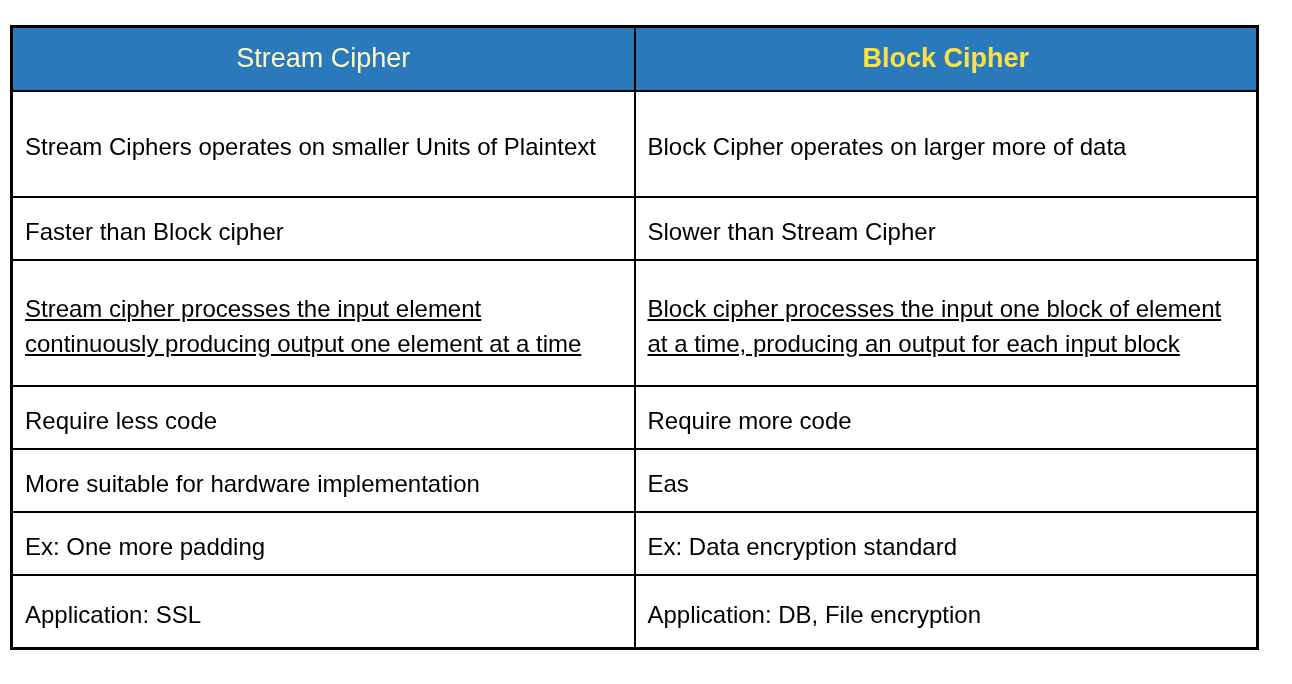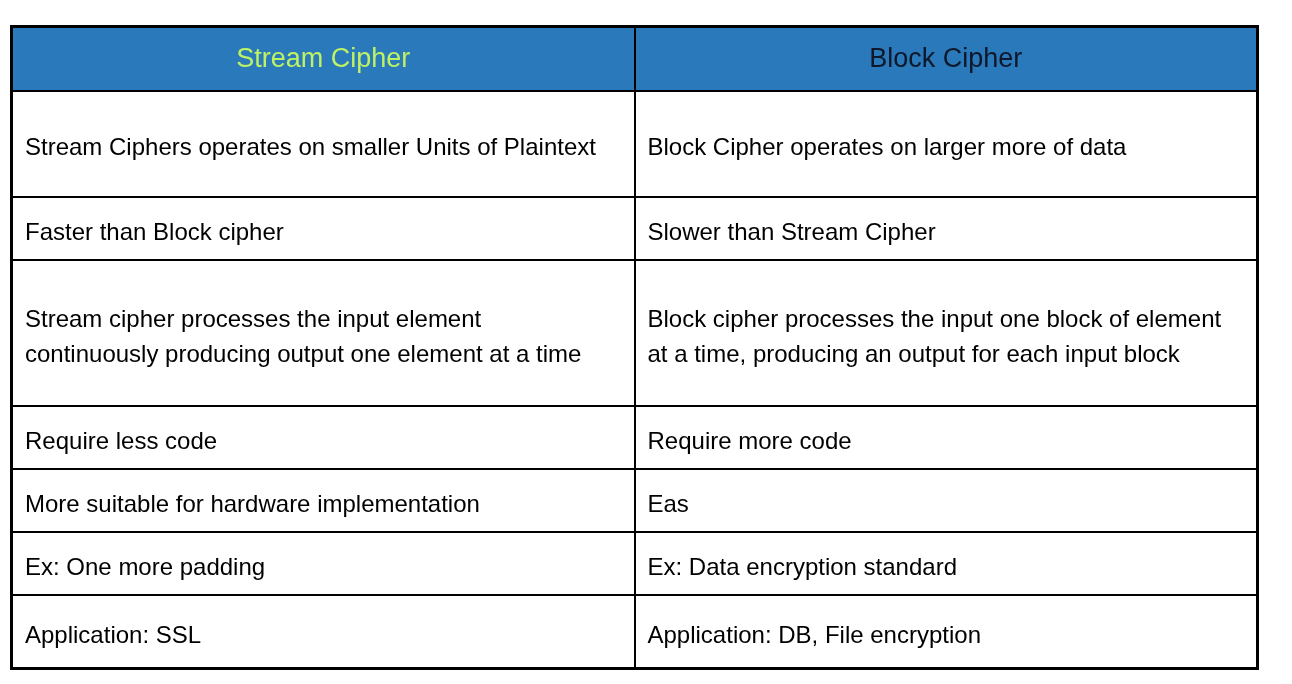--- a/index.html
+++ b/index.html
@@ -46,35 +46,35 @@
   table.cipher-table td {
     font-size: 24px;
     line-height: 35px;
     color: #000000;
     text-align: left;
     padding: 16px 14px 10px 12px;
   }
   
   tbody tr:nth-child(1) td { height: 106px; }
   tbody tr:nth-child(2) td { height: 43px;  }
-  tbody tr:nth-child(3) td { height: 146px; }
+  tbody tr:nth-child(3) td { height: 126px; text-decoration: underline; }
   tbody tr:nth-child(4) td { height: 60px;  }
   tbody tr:nth-child(5) td { height: 61px;  }
   tbody tr:nth-child(6) td { height: 62px;  }
   tbody tr:nth-child(7) td { height: 74px;  }
 </style>
 </head>
 <body>
 
 <div class="stage">
   <table class="cipher-table">
     <thead>
       <tr>
-        <th style="background: rgb(41, 121, 187); color: #bef264;">Stream Cipher</th>
-        <th style="background: rgb(41, 121, 187); color: #0f172a;">Block Cipher</th>
+        <th style="background: rgb(41, 121, 187); color: #fef9c3;">Stream Cipher</th>
+        <th style="background: rgb(41, 121, 187); color: #fde047; font-weight: bold;">Block Cipher</th>
       </tr>
     </thead>
     <tbody>
       <tr>
         <td>Stream Ciphers operates on smaller Units of Plaintext</td>
         <td>Block Cipher operates on larger more of data</td>
       </tr>
       <tr>
         <td>Faster than Block cipher</td>
         <td>Slower than Stream Cipher</td>

